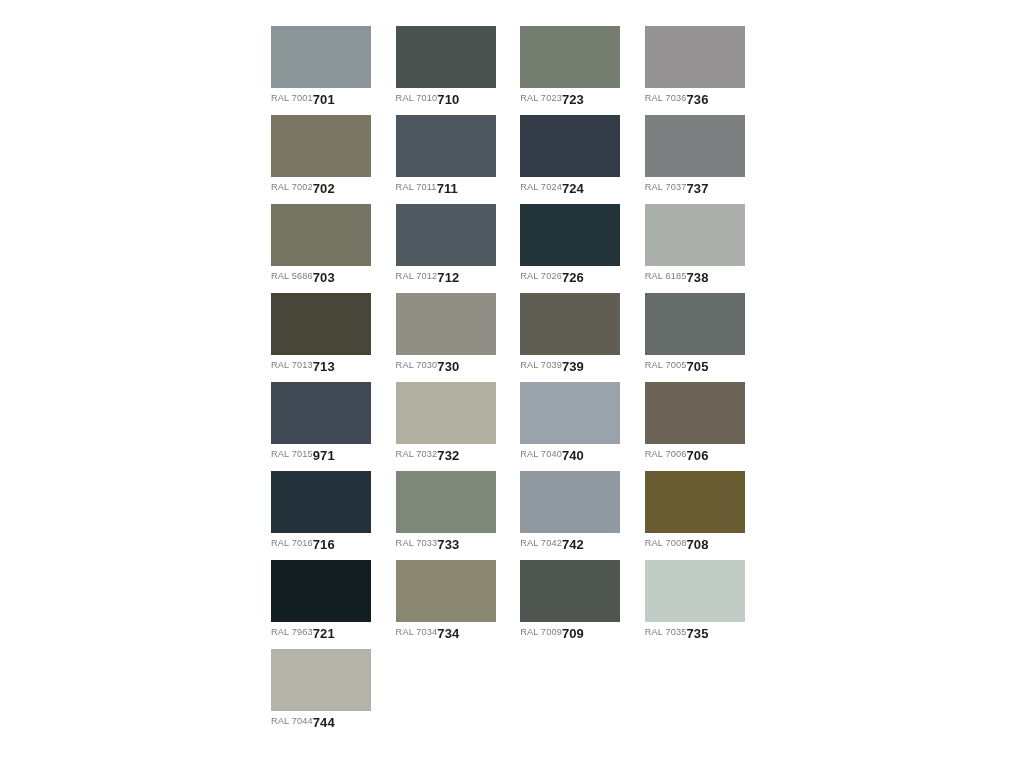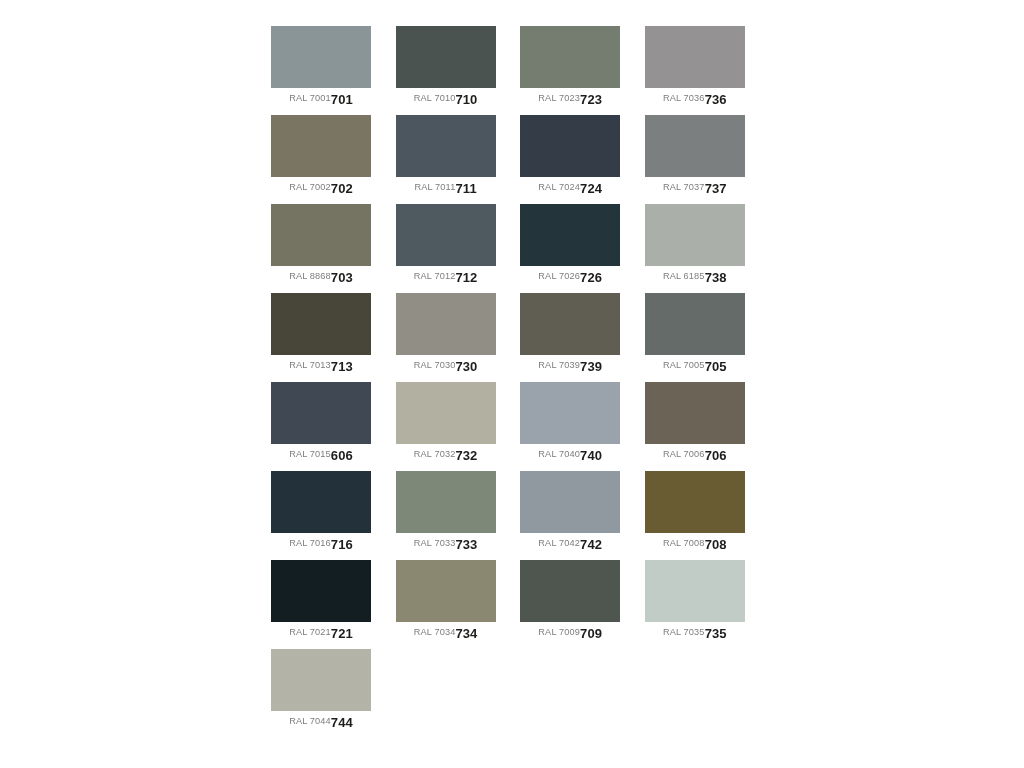--- a/index.html
+++ b/index.html
@@ -49,21 +49,21 @@
   }
 
   .swatch-label-row {
     position: absolute;
     left: 0;
     top: 62px;
     width: 100px;
     height: 22px;
     display: flex;
     align-items: center;
-    justify-content: center;
+    justify-content: flex-start;
     white-space: nowrap;
   }
 
   .swatch-name {
     font-family: "Liberation Sans", sans-serif;
     font-size: 9.2px;
     font-weight: 400;
     color: #7d7d7d;
     letter-spacing: 0.15px;
     line-height: 1;
@@ -135,21 +135,21 @@
       <div class="swatch-cell">
         <div class="swatch-chip" style="background: rgb(123, 127, 128);"></div>
         <div class="swatch-label-row">
           <span class="swatch-name">RAL 7037</span>
           <span class="swatch-code">737</span>
         </div>
       </div>
       <div class="swatch-cell">
         <div class="swatch-chip" style="background: rgb(117, 116, 98);"></div>
         <div class="swatch-label-row">
-          <span class="swatch-name">RAL 8868</span>
+          <span class="swatch-name">RAL 5686</span>
           <span class="swatch-code">703</span>
         </div>
       </div>
       <div class="swatch-cell">
         <div class="swatch-chip" style="background: rgb(79, 90, 96);"></div>
         <div class="swatch-label-row">
           <span class="swatch-name">RAL 7012</span>
           <span class="swatch-code">712</span>
         </div>
       </div>
@@ -192,21 +192,21 @@
         <div class="swatch-chip" style="background: rgb(100, 107, 104);"></div>
         <div class="swatch-label-row">
           <span class="swatch-name">RAL 7005</span>
           <span class="swatch-code">705</span>
         </div>
       </div>
       <div class="swatch-cell">
         <div class="swatch-chip" style="background: rgb(64, 72, 83);"></div>
         <div class="swatch-label-row">
           <span class="swatch-name">RAL 7015</span>
-          <span class="swatch-code">606</span>
+          <span class="swatch-code">971</span>
         </div>
       </div>
       <div class="swatch-cell">
         <div class="swatch-chip" style="background: rgb(178, 176, 160);"></div>
         <div class="swatch-label-row">
           <span class="swatch-name">RAL 7032</span>
           <span class="swatch-code">732</span>
         </div>
       </div>
       <div class="swatch-cell">
@@ -247,21 +247,21 @@
       <div class="swatch-cell">
         <div class="swatch-chip" style="background: rgb(106, 92, 50);"></div>
         <div class="swatch-label-row">
           <span class="swatch-name">RAL 7008</span>
           <span class="swatch-code">708</span>
         </div>
       </div>
       <div class="swatch-cell">
         <div class="swatch-chip" style="background: rgb(19, 30, 34);"></div>
         <div class="swatch-label-row">
-          <span class="swatch-name">RAL 7021</span>
+          <span class="swatch-name">RAL 7963</span>
           <span class="swatch-code">721</span>
         </div>
       </div>
       <div class="swatch-cell">
         <div class="swatch-chip" style="background: rgb(139, 136, 113);"></div>
         <div class="swatch-label-row">
           <span class="swatch-name">RAL 7034</span>
           <span class="swatch-code">734</span>
         </div>
       </div>

